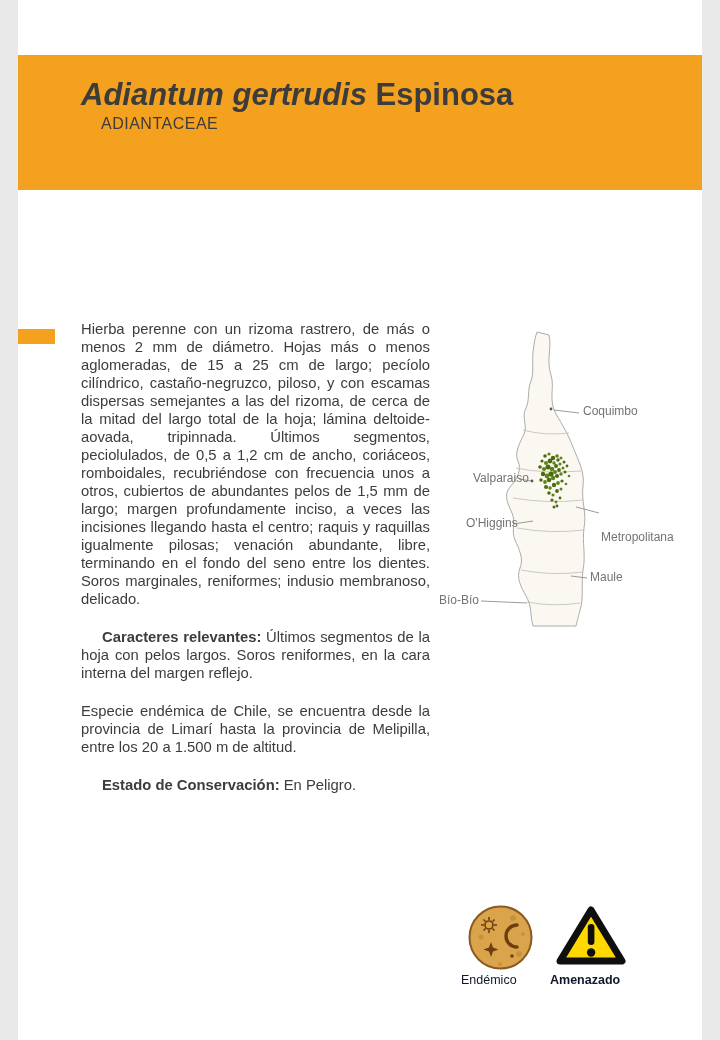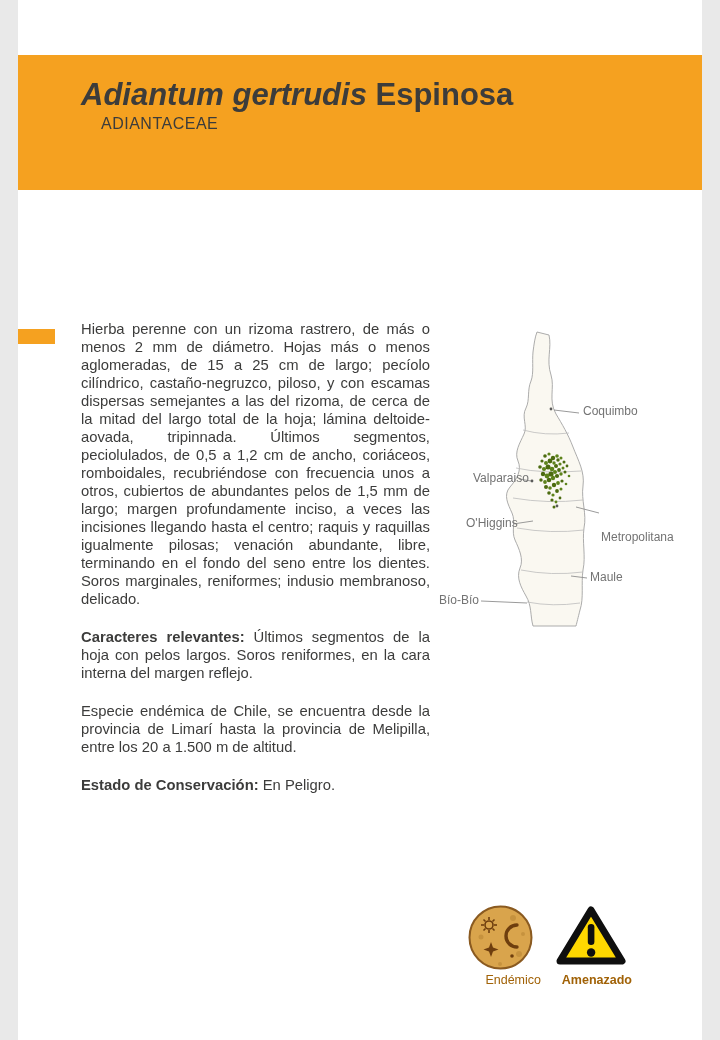--- a/index.html
+++ b/index.html
@@ -30,41 +30,41 @@
     background:#F5A120;
   }
 
   
   .text-col {
     position:absolute; left:63px; top:320px; width:349px;
     font-size:14.8px; line-height:18px; text-align:justify;
     hyphens:auto; -webkit-hyphens:auto;
   }
   .text-col p { margin:0 0 20px 0; }
-  .text-col b { font-weight:bold; }
+  .text-col b { font-weight:bold;margin-left:21px; }
 
   
   .map { position:absolute; left:415px; top:330px; width:280px; height:300px; }
   .map svg { position:absolute; left:0; top:0; }
   .map-label {
     position:absolute; font-size:12px; color:#737373; white-space:nowrap;
   }
   .lbl-coquimbo      { left:150px; top:74px; }
   .lbl-valparaiso    { left:40px;  top:141px;text-align:right; }
   .lbl-metropolitana { left:168px; top:175px;margin-top:25px; }
   .lbl-ohiggins      { left:33px;  top:186px; }
   .lbl-maule         { left:157px; top:240px; }
   .lbl-biobio        { left:6px;   top:263px;text-align:right; }
 
   
   .badge-icon { position:absolute; }
   #endemico-icon  { left:449px; top:904px; }
   #amenazado-icon { left:537px; top:903px; }
   .badge-label {
-    position:absolute; font-size:12.5px; color:#a16207; text-align:right;
+    position:absolute; font-size:12.5px; color:#0f172a; text-align:left;
   }
   #endemico-label  { left:443px; top:973px; width:80px; }
   #amenazado-label { left:532px; top:973px; width:82px;font-weight:bold; }
 
   
   .footer {
     position:absolute; left:45px; top:1001px;
     display:flex; align-items:baseline;
     font-family:"DejaVu Sans Mono", monospace;
   }

